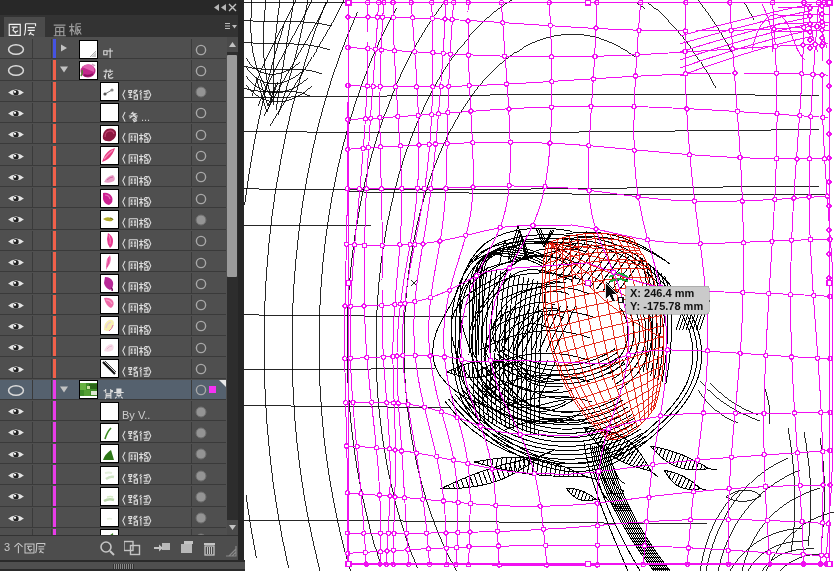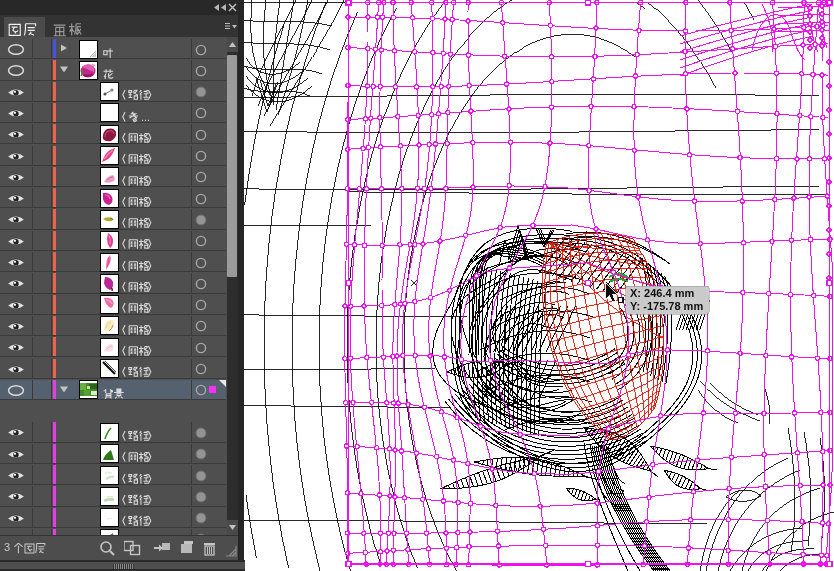--- a/index.html
+++ b/index.html
@@ -1397,20 +1397,35 @@
               <use href="#g_jing2"></use>
             </g>
           </svg></div>
         <div class="tgl"></div>
         <div class="tgt"><svg width="14" height="14">
             <circle cx="7" cy="7" r="4.6" fill="none" stroke="#a8a8a8" stroke-width="1.4"></circle>
           </svg></div>
         <div class="selsq"></div>
         <div class="corner"></div>
       </div>
+      <div class="row" style="top:401.1px;height:20.3px">
+        <div class="eyec"><svg width="22" height="13" style="margin-top:4px">
+            <path d="M2.5,6.5 Q11,-0.5 19.5,6.5 Q11,13.5 2.5,6.5 Z" fill="#e4e4e4" stroke="#3e3e3e" stroke-width="0.7"></path>
+            <circle cx="11" cy="6.8" r="2.7" fill="#222"></circle>
+            <circle cx="10" cy="5.8" r="1.1" fill="#fff"></circle>
+          </svg></div>
+        <div class="lockc"></div>
+        <div class="bar" style="background:#e83ce8"></div>
+        <div class="th" style="left:99.5px"></div>
+        <div class="lab" style="left:122px"><span class="lt">By V..</span></div>
+        <div class="tgl"></div>
+        <div class="tgt"><svg width="14" height="14">
+            <circle cx="7" cy="7" r="5" fill="#949494" stroke="#6e6e6e" stroke-width="1"></circle>
+          </svg></div>
+      </div>
       <div class="row" style="top:422.4px;height:20.3px">
         <div class="eyec"><svg width="22" height="13" style="margin-top:4px">
             <path d="M2.5,6.5 Q11,-0.5 19.5,6.5 Q11,13.5 2.5,6.5 Z" fill="#e4e4e4" stroke="#3e3e3e" stroke-width="0.7"></path>
             <circle cx="11" cy="6.8" r="2.7" fill="#222"></circle>
             <circle cx="10" cy="5.8" r="1.1" fill="#fff"></circle>
           </svg></div>
         <div class="lockc"></div>
         <div class="bar" style="background:#e83ce8"></div>
         <div class="th" style="left:99.5px"><svg width="17" height="17">
             <path d="M4,15 Q6,8 10,4" stroke="#3a8a20" stroke-width="1.6" fill="none"></path>

